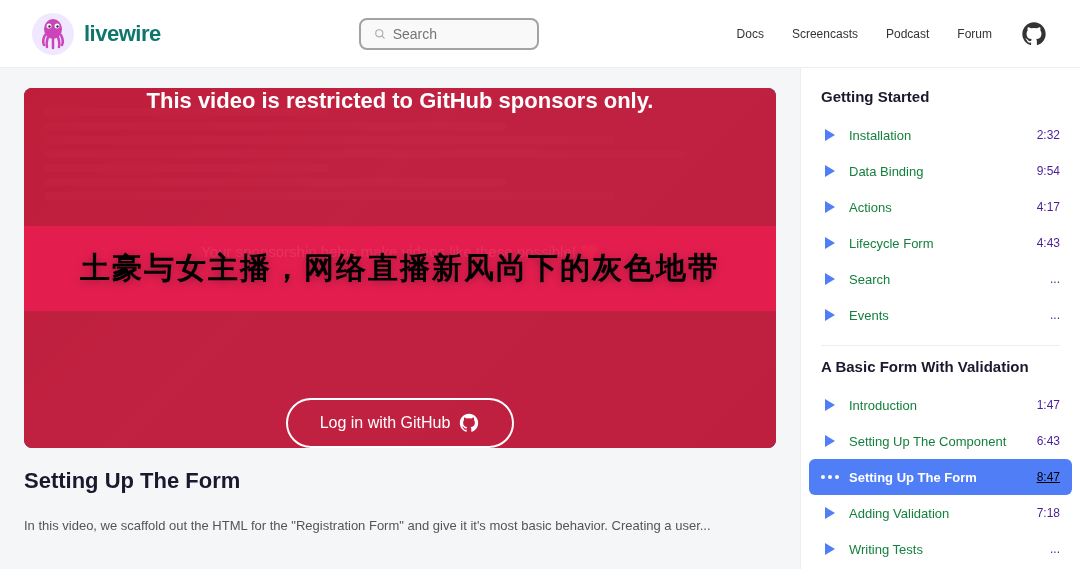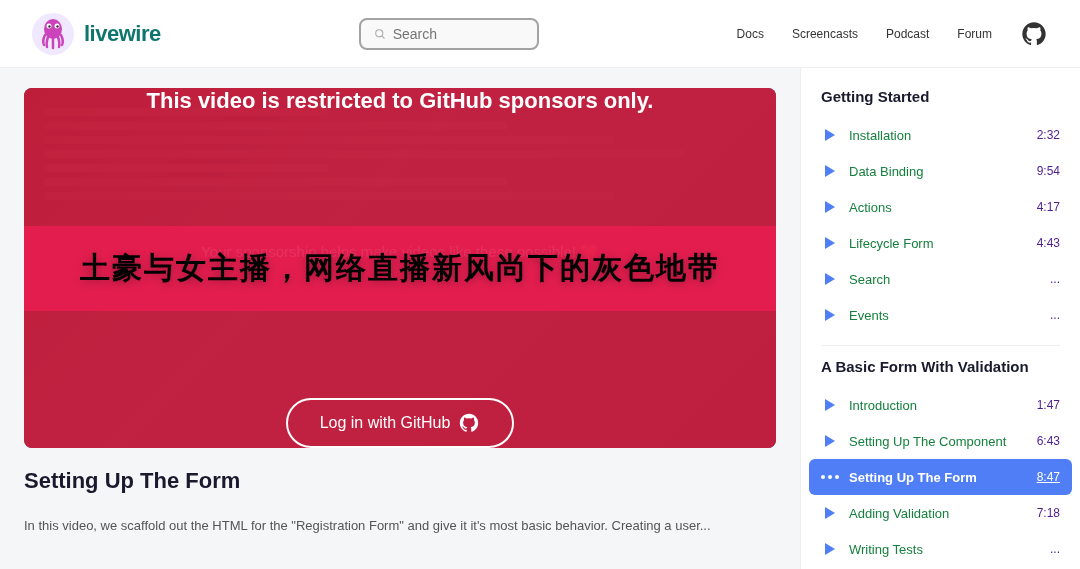--- a/index.html
+++ b/index.html
@@ -120,21 +120,21 @@
       width: 0; height: 0;
       border-top: 6px solid transparent;
       border-bottom: 6px solid transparent;
       border-left: 10px solid #4f7ef7;
     }
     .dots-icon { display: flex; gap: 3px; }
     .dot { width: 4px; height: 4px; border-radius: 50%; background: #fff; }
     .sidebar-item-name { font-size: 13px; color: #15803d; }
     .sidebar-item-name.active { color: #fff; font-weight: 600; }
     .sidebar-item-duration { font-size: 12px; color: #4c1d95; }
-    .sidebar-item-duration.active { color: #ffffff; text-decoration: underline; }
+    .sidebar-item-duration.active { color: #000000; text-decoration: underline; }
 
     .sidebar-divider { height: 1px; background: #eee; margin: 12px 20px; }
   </style>
 </head>
 <body>
 
 <header class="header">
   <div class="logo-area">
 
     <svg class="logo-icon" viewBox="0 0 42 42" fill="none">

